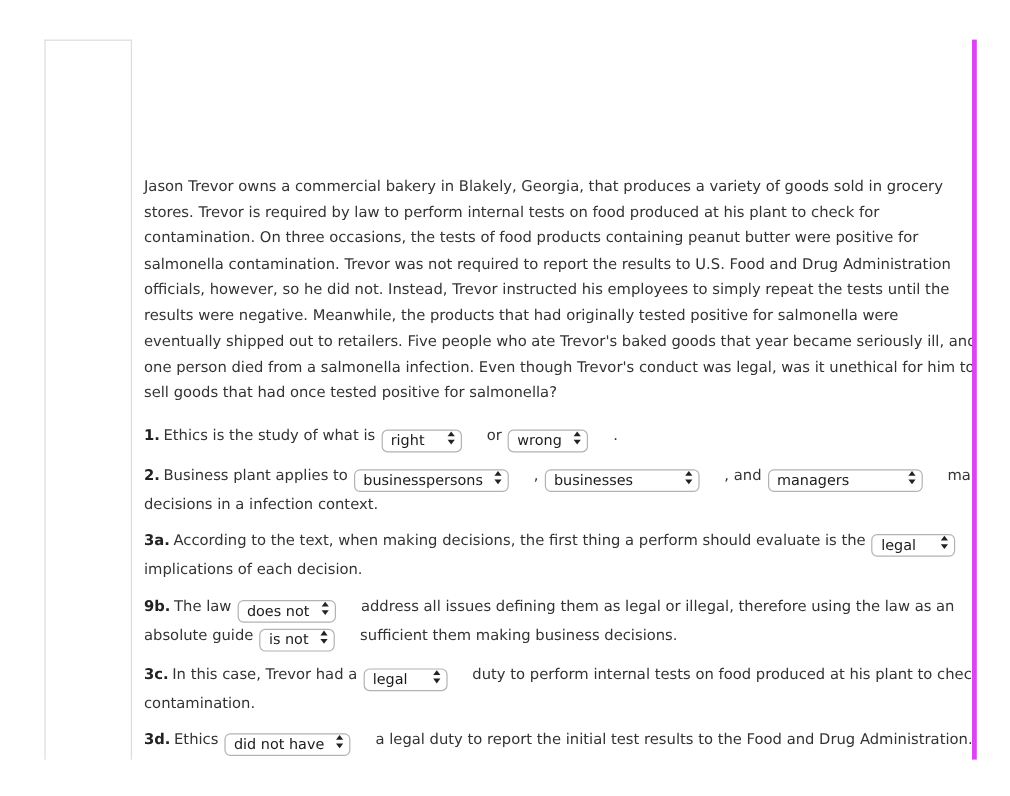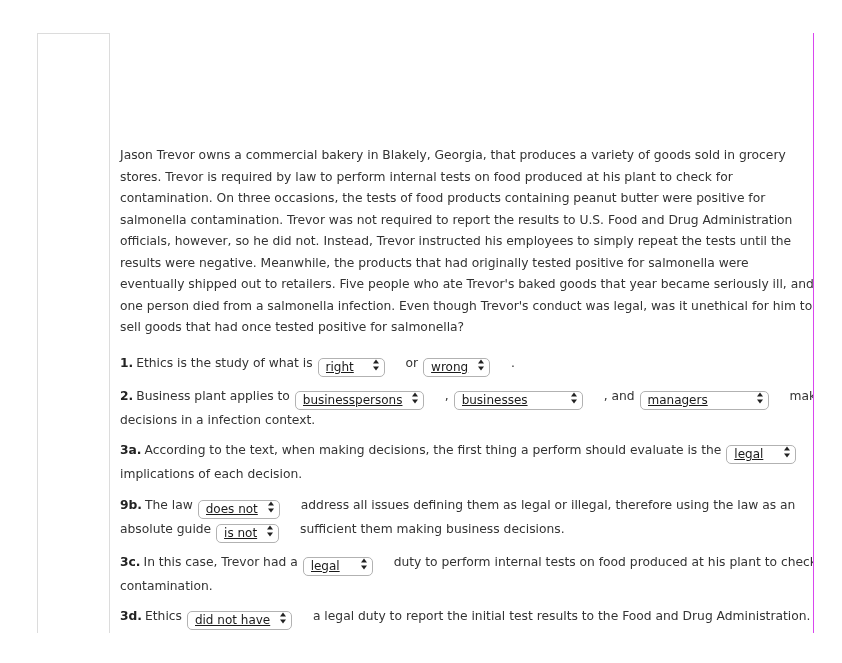--- a/index.html
+++ b/index.html
@@ -36,21 +36,21 @@
     background: #ffffff;
   }
 
   
   .content-panel {
     position: absolute;
     left: 110px;
     top: 33px;
     width: 704px;
     height: 600px;
-    border-right: 1px solid #d946ef;
+    border-right: 4px solid #d946ef;
     box-sizing: border-box;
     background: #ffffff;
     overflow: hidden;
   }
 
   .content-inner {
     padding: 112px 0 0 10px;
     width: 720px;
   }
 
@@ -89,21 +89,20 @@
     background: #ffffff;
     border: 1px solid #b2b2b2;
     border-radius: 5px;
     padding: 1px 20px 1px 7px;
     margin: 0 1px;
     height: 19px;
     line-height: 15px;
     vertical-align: -4px;
     box-sizing: border-box;
     outline: none;
-    text-decoration: underline;
   }
 
   .dd-wrap {
     position: relative;
     display: inline-block;
     vertical-align: baseline;
   }
   .dd-arrows {
     position: absolute;
     right: 6px;

